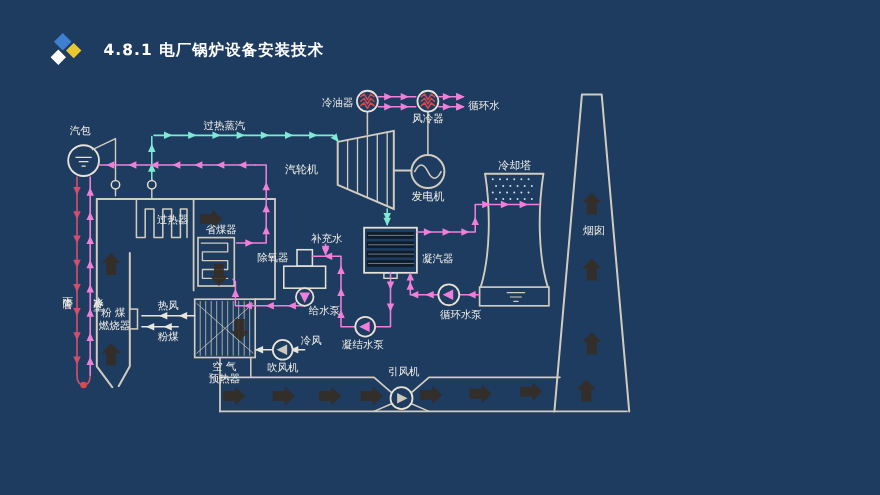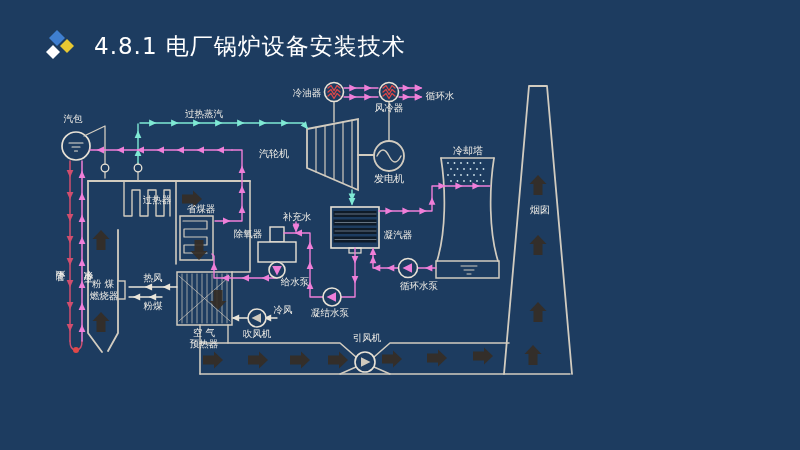--- a/index.html
+++ b/index.html
@@ -5,21 +5,21 @@
   html,body{margin:0;padding:0;}
   body{
     width:800px;height:450px;overflow:hidden;position:relative;
     background:#1d3c60;
     font-family:"DejaVu Sans","Liberation Sans",sans-serif;
   }
   #header{
     position:absolute;left:44px;top:28px;display:flex;align-items:center;gap:14px;
   }
   #title{
-    color:#ffffff;font-size:23px;font-weight:normal;letter-spacing:1px;
+    color:#ffffff;font-size:14px;font-weight:bold;letter-spacing:1px;
   }
   svg text{fill:#f2efe8;font-size:9.5px;font-family:"DejaVu Sans","Liberation Sans",sans-serif;}
   svg text.big{font-size:10px;}
   svg text.vlabel{writing-mode:vertical-rl;letter-spacing:1px;}
   #diagram{position:absolute;left:0;top:0;}
 </style>
 </head>
 <body style="background: rgb(29, 60, 96);">
 
 <div id="header">

